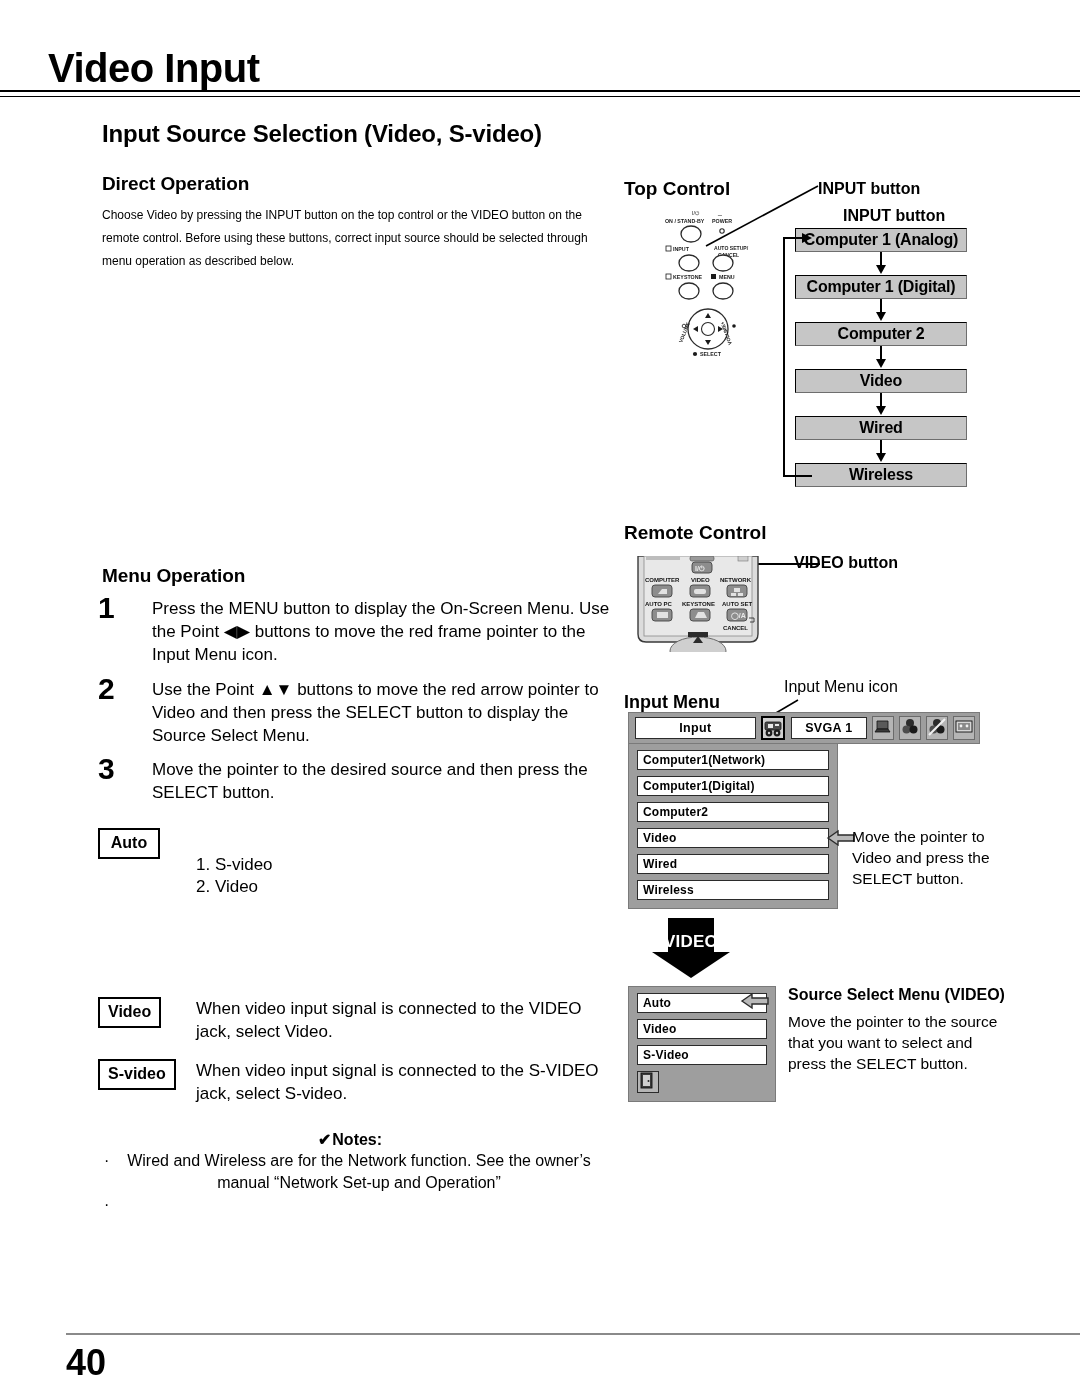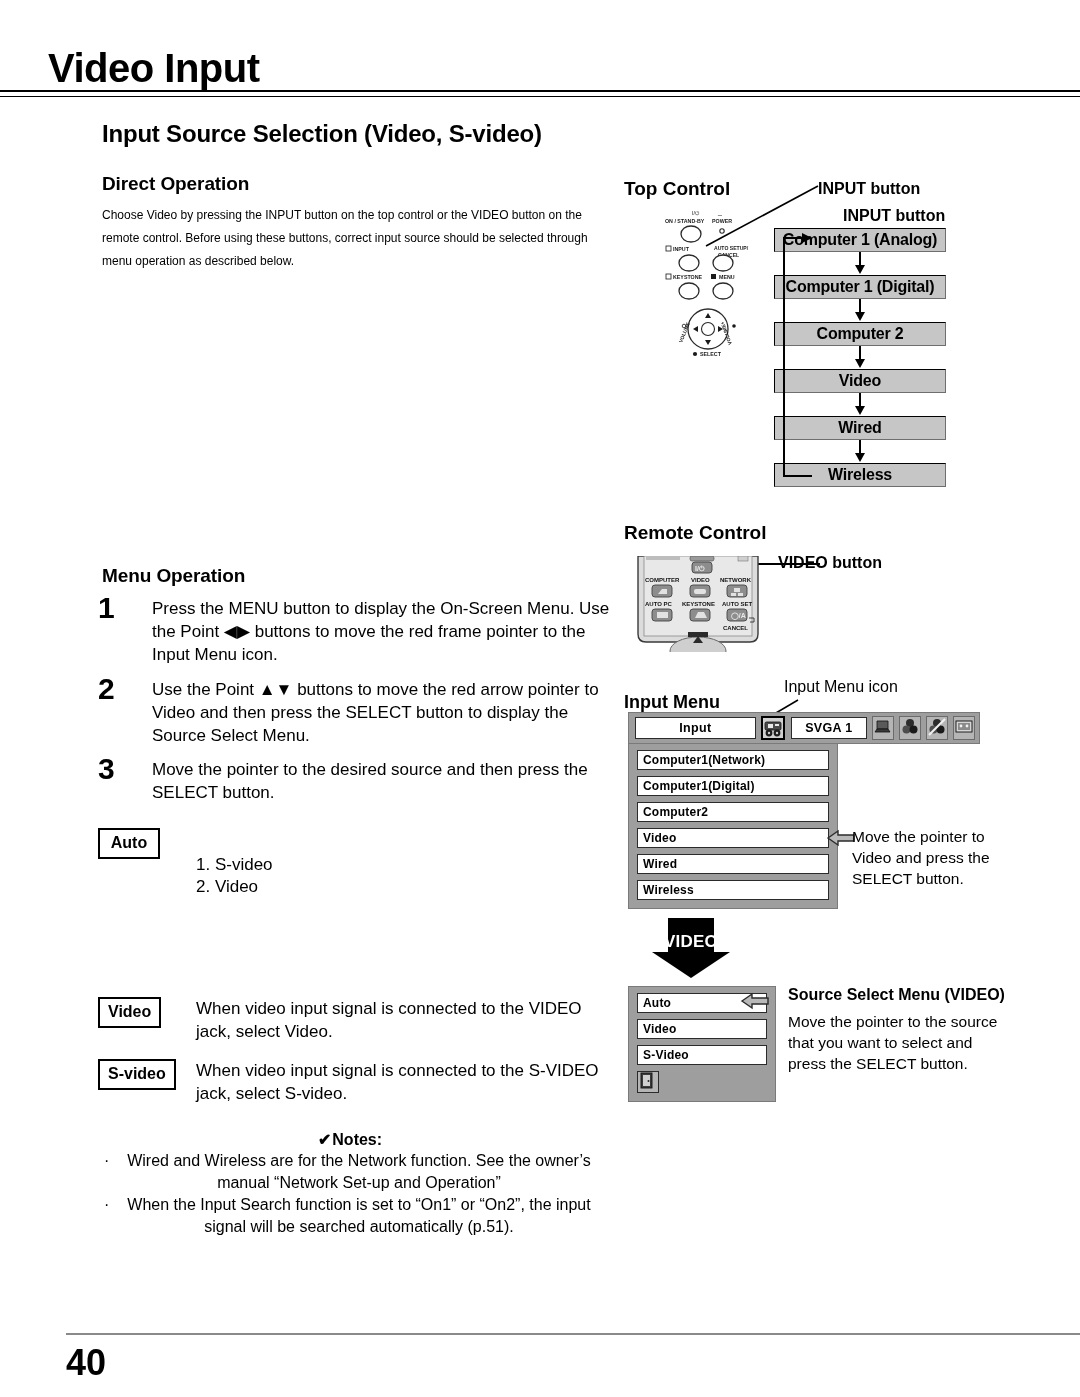--- a/index.html
+++ b/index.html
@@ -171,37 +171,37 @@
   .callout-bold {
     position: absolute;
     font-size: 16px; font-weight: bold;
   }
   .callout-plain {
     position: absolute;
     font-size: 16px;
   }
   #callout-input-button-1 { left: 818px; top: 180px; }
   #callout-input-button-2 { left: 843px; top: 207px; }
-  #callout-video-button  { left: 778px; top: 554px; }
+  #callout-video-button  { left: 794px; top: 554px; }
   #callout-input-menu-icon { left: 784px; top: 678px; }
 
   
   .leader { position: absolute; }
 
   
   #top-control-art {
     position: absolute;
     left: 662px; top: 206px;
     width: 118px; height: 152px;
   }
 
   
   #input-flow {
     position: absolute;
-    left: 774px; top: 228px;
+    left: 795px; top: 228px;
     width: 176px;
   }
   .flow-box {
     position: relative;
     width: 172px;
     height: 24px;
     background: #c6c6c6;
     border: 1.5px solid #000;
     border-right-color: #6e6e6e;
     border-bottom-color: #6e6e6e;
@@ -412,21 +412,20 @@
 <div id="notes">
   <div id="notes-title">
     <span class="check">✔</span><span>Notes:</span>
   </div>
   <div class="note-item">
     <span class="bullet">·</span>
     <span>Wired and Wireless are for the Network function. See the owner’s manual “Network Set-up and Operation”</span>
   </div>
   <div class="note-item">
     <span class="bullet">·</span>
-    <span>When the Input Search function is set to “On1” or “On2”, the input signal will be searched automatically (p.51).</span>
   </div>
 </div>
 
 <div id="top-control-heading">Top Control</div>
 <div class="callout-bold" id="callout-input-button-1">INPUT button</div>
 <div class="callout-bold" id="callout-input-button-2">INPUT button</div>
 
 <svg class="leader" style="left:700px; top:182px;" width="122" height="68" viewBox="0 0 122 68">
   <line x1="118" y1="4" x2="6" y2="64" stroke="#000" stroke-width="1.6"></line>
 </svg>

